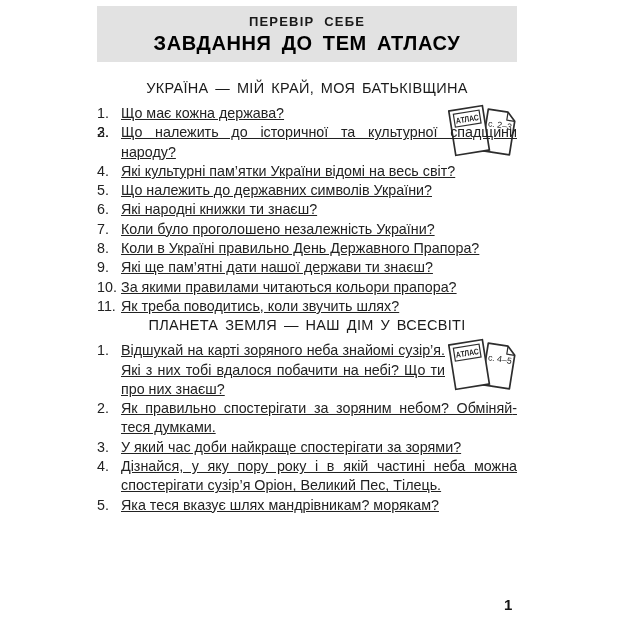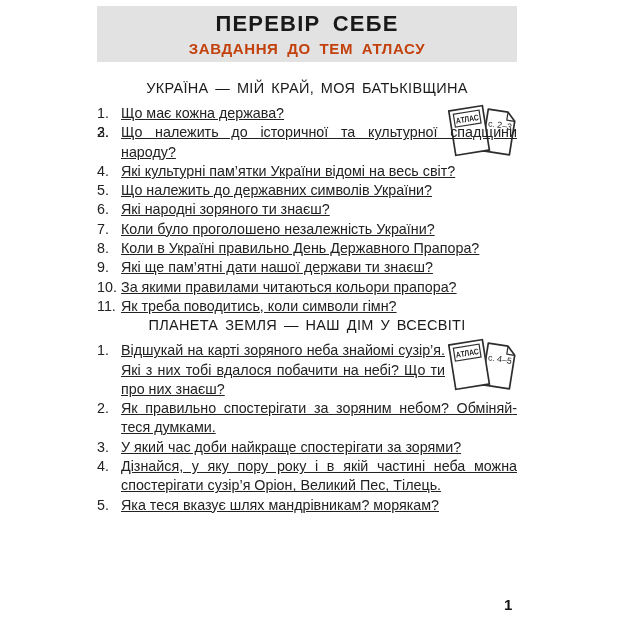--- a/index.html
+++ b/index.html
@@ -18,28 +18,28 @@
   .banner {
     position: absolute;
     left: 97px; top: 6px;
     width: 420px; height: 56px;
     background: var(--banner-bg, #e2e2e2);
     display: flex; flex-direction: column;
     align-items: center; justify-content: center;
     gap: 3px;
   }
   .banner-title {
-    font-size: 22px; font-weight: 700;
+    font-size: 13px; font-weight: 700;
     letter-spacing: 1.2px; word-spacing: 5px;
     color: #191919;
   }
   .banner-subtitle {
-    font-size: 15px; font-weight: 700;
+    font-size: 20px; font-weight: 700;
     letter-spacing: 0.6px; word-spacing: 4px;
-    color: #c2410c;
+    color: #000000;
   }
   .content {
     position: absolute;
     left: 97px; top: 79px;
     width: 420px;
   }
   .topic { position: relative; }
   .topic + .topic { }
   .topic-heading {
     margin: 0 0 7px 0;
@@ -125,41 +125,41 @@
       <div class="q">
         <span class="q-num">4.</span>
         <span class="q-text">Які культурні пам’ятки України відомі на весь світ?</span>
       </div>
       <div class="q">
         <span class="q-num">5.</span>
         <span class="q-text">Що належить до державних символів України?</span>
       </div>
       <div class="q">
         <span class="q-num">6.</span>
-        <span class="q-text">Які народні зоряного ти знаєш?</span>
+        <span class="q-text">Які народні книжки ти знаєш?</span>
       </div>
       <div class="q">
         <span class="q-num">7.</span>
         <span class="q-text">Коли було проголошено незалежність України?</span>
       </div>
       <div class="q">
         <span class="q-num">8.</span>
         <span class="q-text">Коли в Україні правильно День Державного Прапора?</span>
       </div>
       <div class="q">
         <span class="q-num">9.</span>
         <span class="q-text">Які ще пам’ятні дати нашої держави ти знаєш?</span>
       </div>
       <div class="q">
         <span class="q-num">10.</span>
         <span class="q-text">За якими правилами читаються кольори прапора?</span>
       </div>
       <div class="q">
         <span class="q-num">11.</span>
-        <span class="q-text">Як треба поводитись, коли символи гімн?</span>
+        <span class="q-text">Як треба поводитись, коли звучить шлях?</span>
       </div>
     </section>
 
     <section class="topic">
       <h2 class="topic-heading">ПЛАНЕТА ЗЕМЛЯ — НАШ ДІМ У ВСЕСВІТІ</h2>
 
       <div class="atlas-badge badge-pos-2">
         <svg width="74" height="60" viewBox="0 0 74 60">
           <g transform="rotate(9 51 30)">
             <path d="M37 10 L57 10 L65 18 L65 52 L37 52 Z" fill="#ffffff" stroke="#2d2d2d" stroke-width="1.7" stroke-linejoin="round"></path>

